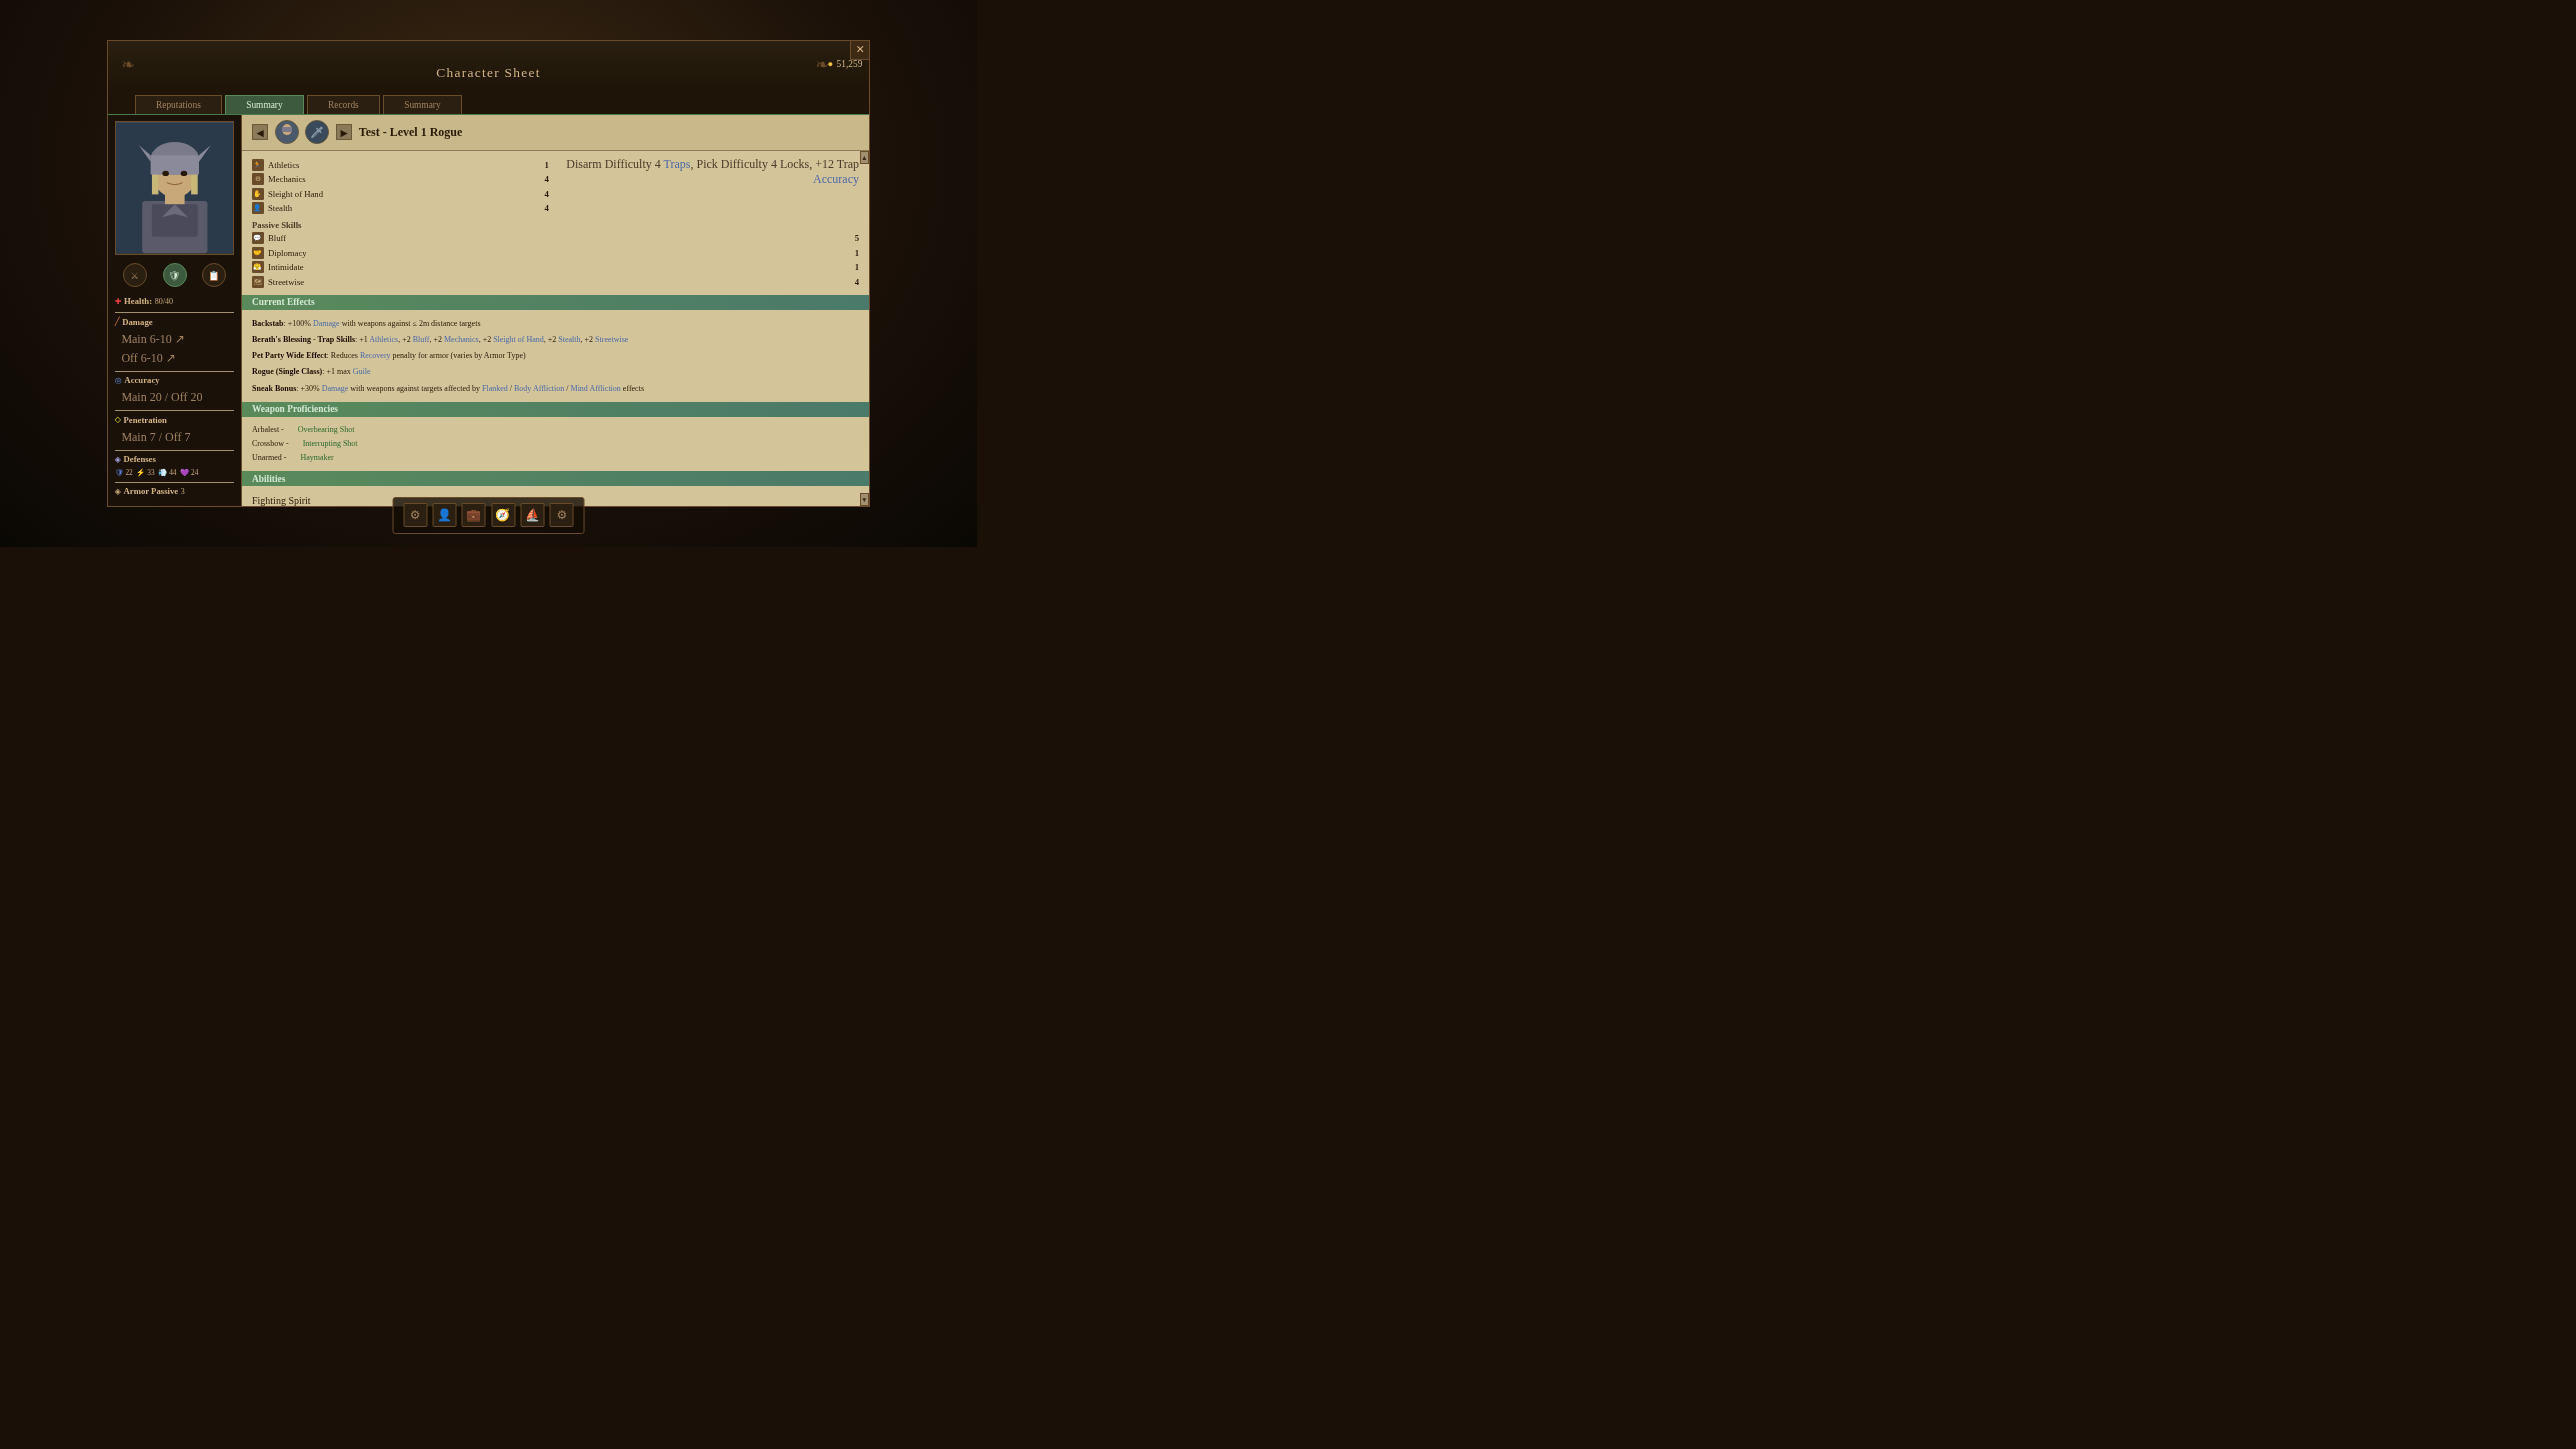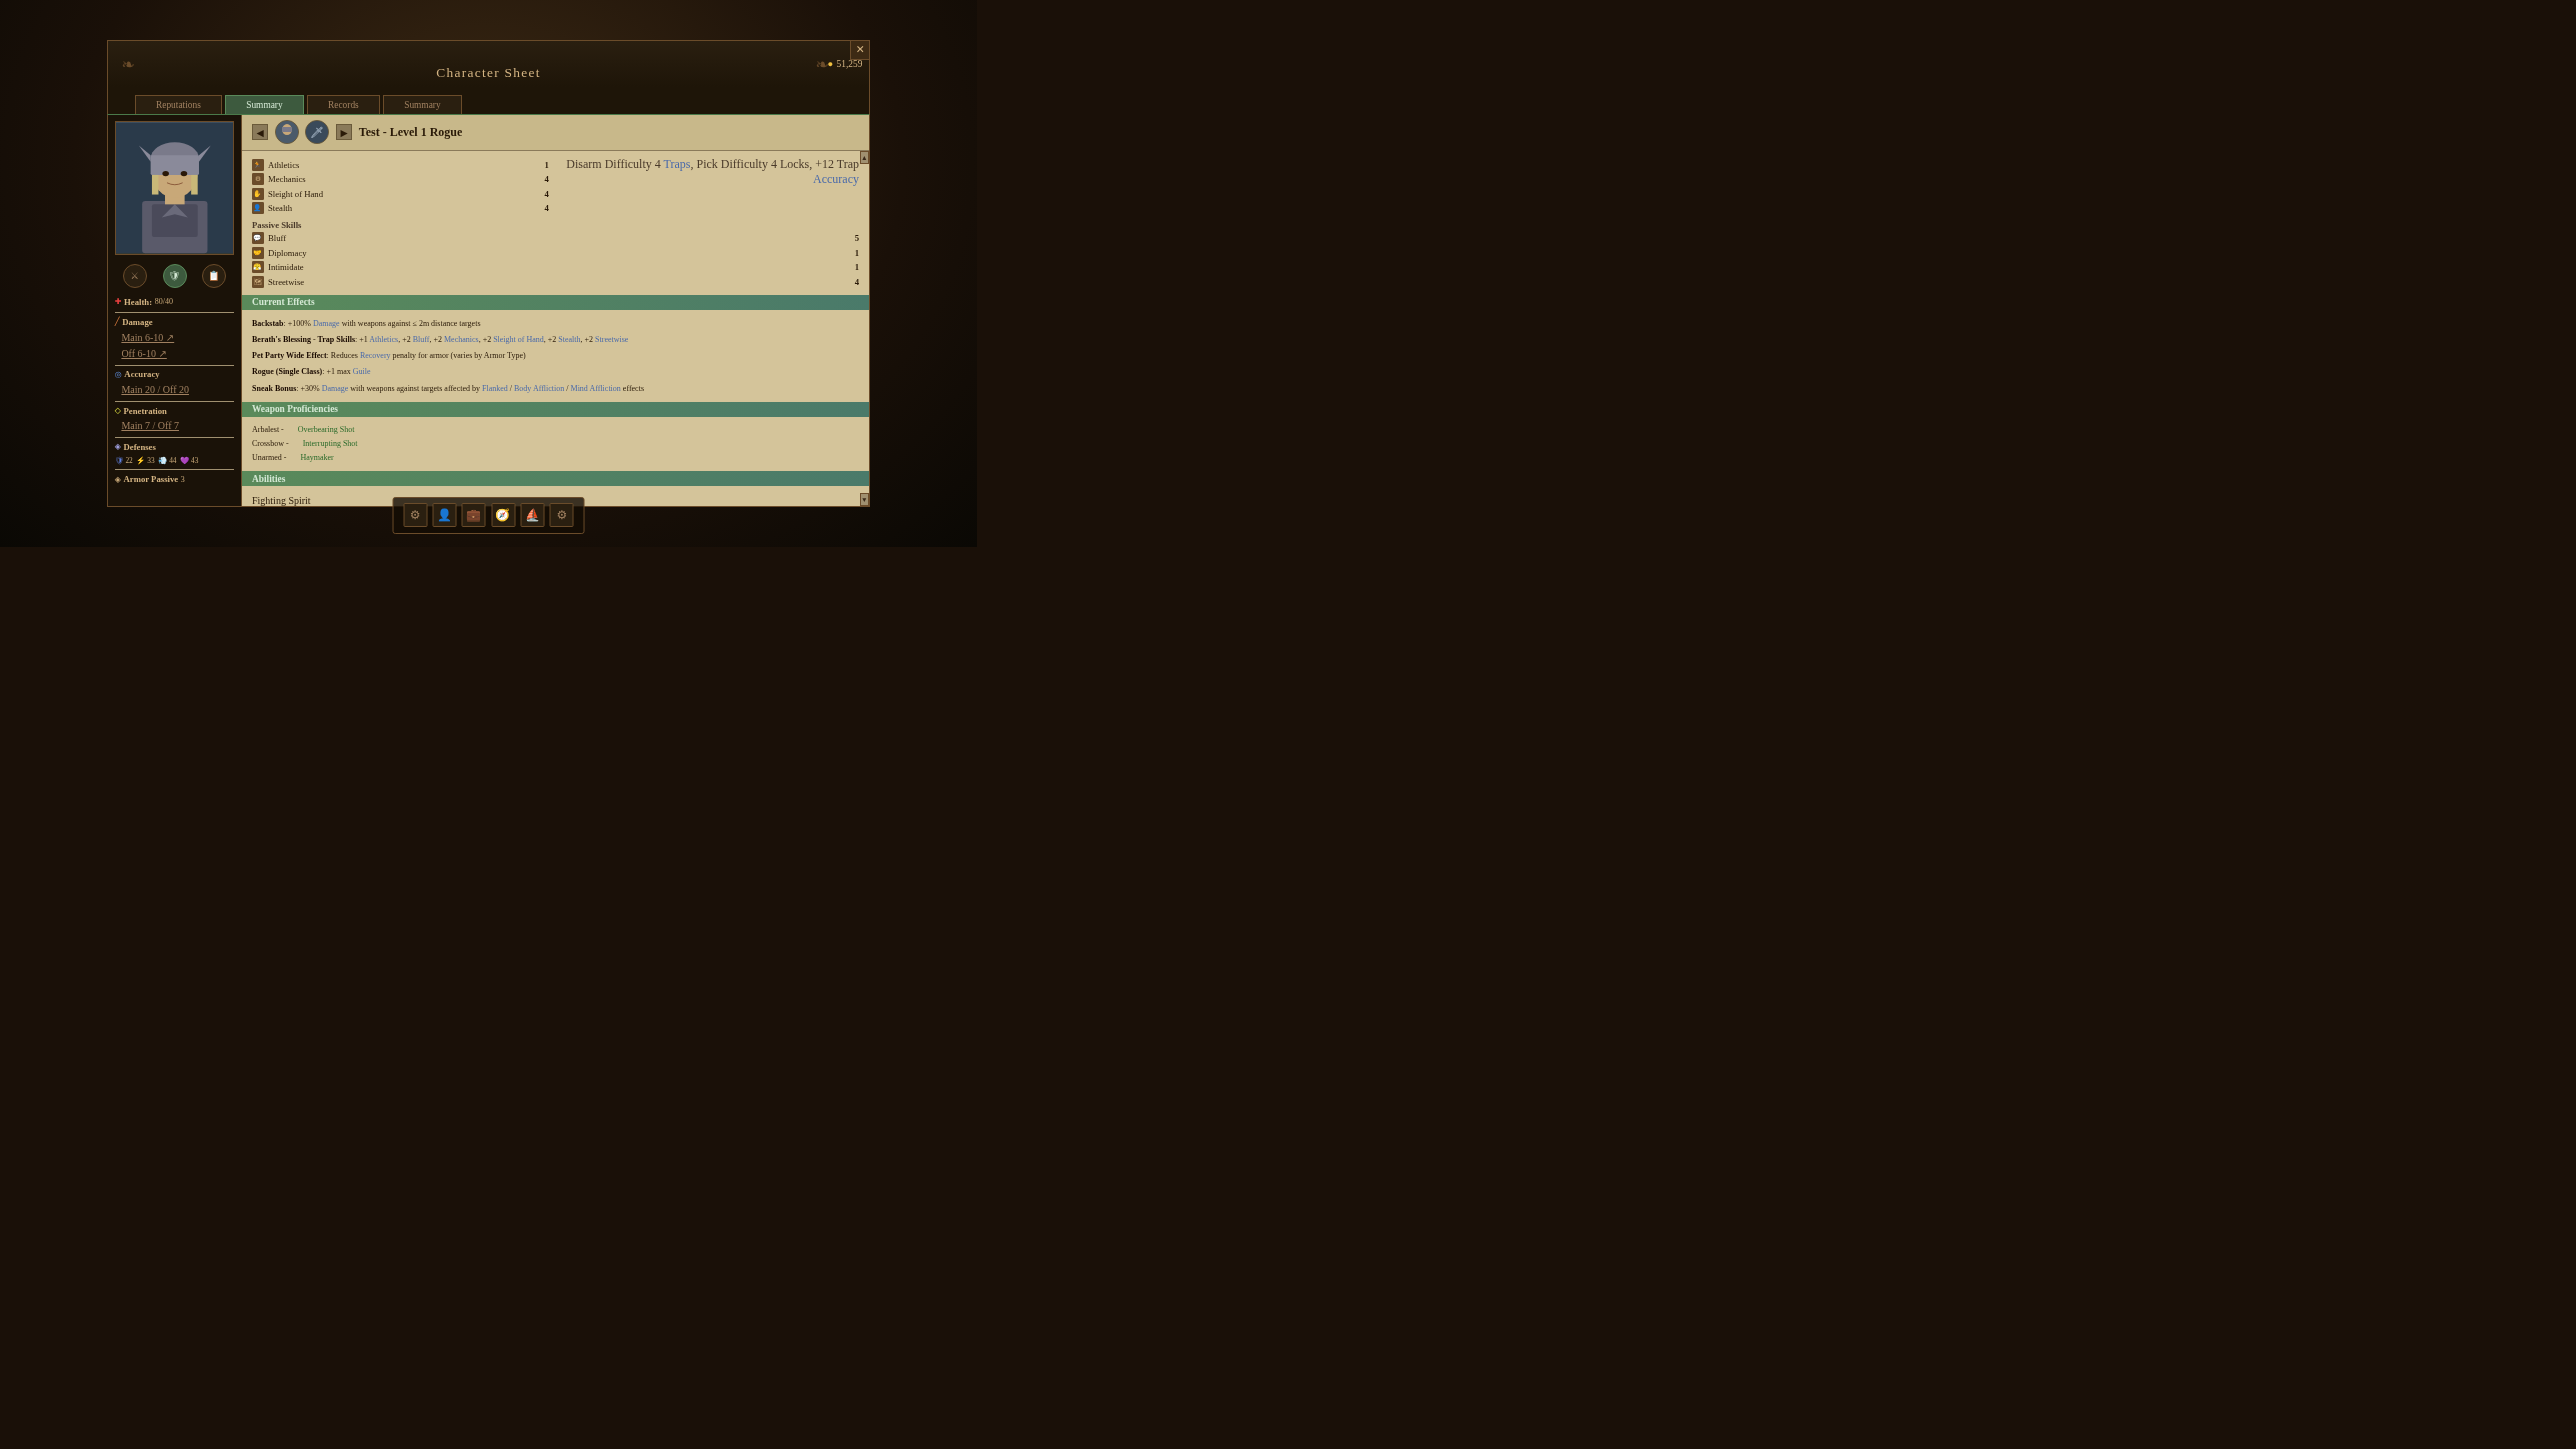--- a/index.html
+++ b/index.html
@@ -192,22 +192,21 @@
       font-size: 8.7px;
     }
 
     .stat-value {
       color: #c8a878;
     }
 
     .stat-sub {
       padding-left: 6.7px;
       color: #a08060;
-      font-size: 10px;
-      text-decoration: underline;
+      font-size: 12px;
     }
 
     .defense-row {
       display: flex;
       gap: 4px;
       align-items: center;
       flex-wrap: wrap;
     }
 
     .defense-badge {
@@ -563,21 +562,21 @@
           <div class="defense-badge">
             <span class="def-fortitude">⚡</span>
             <span>33</span>
           </div>
           <div class="defense-badge">
             <span class="def-reflex">💨</span>
             <span>44</span>
           </div>
           <div class="defense-badge">
             <span class="def-will">💜</span>
-            <span>43</span>
+            <span>24</span>
           </div>
         </div>
         <hr class="divider">
         <div style="display:flex; align-items:center; gap:2.7px;">
           <span>◈</span>
           <span class="stat-label">Armor Passive </span>
           <span class="stat-value">3</span>
         </div>
       </div>
     </div>

